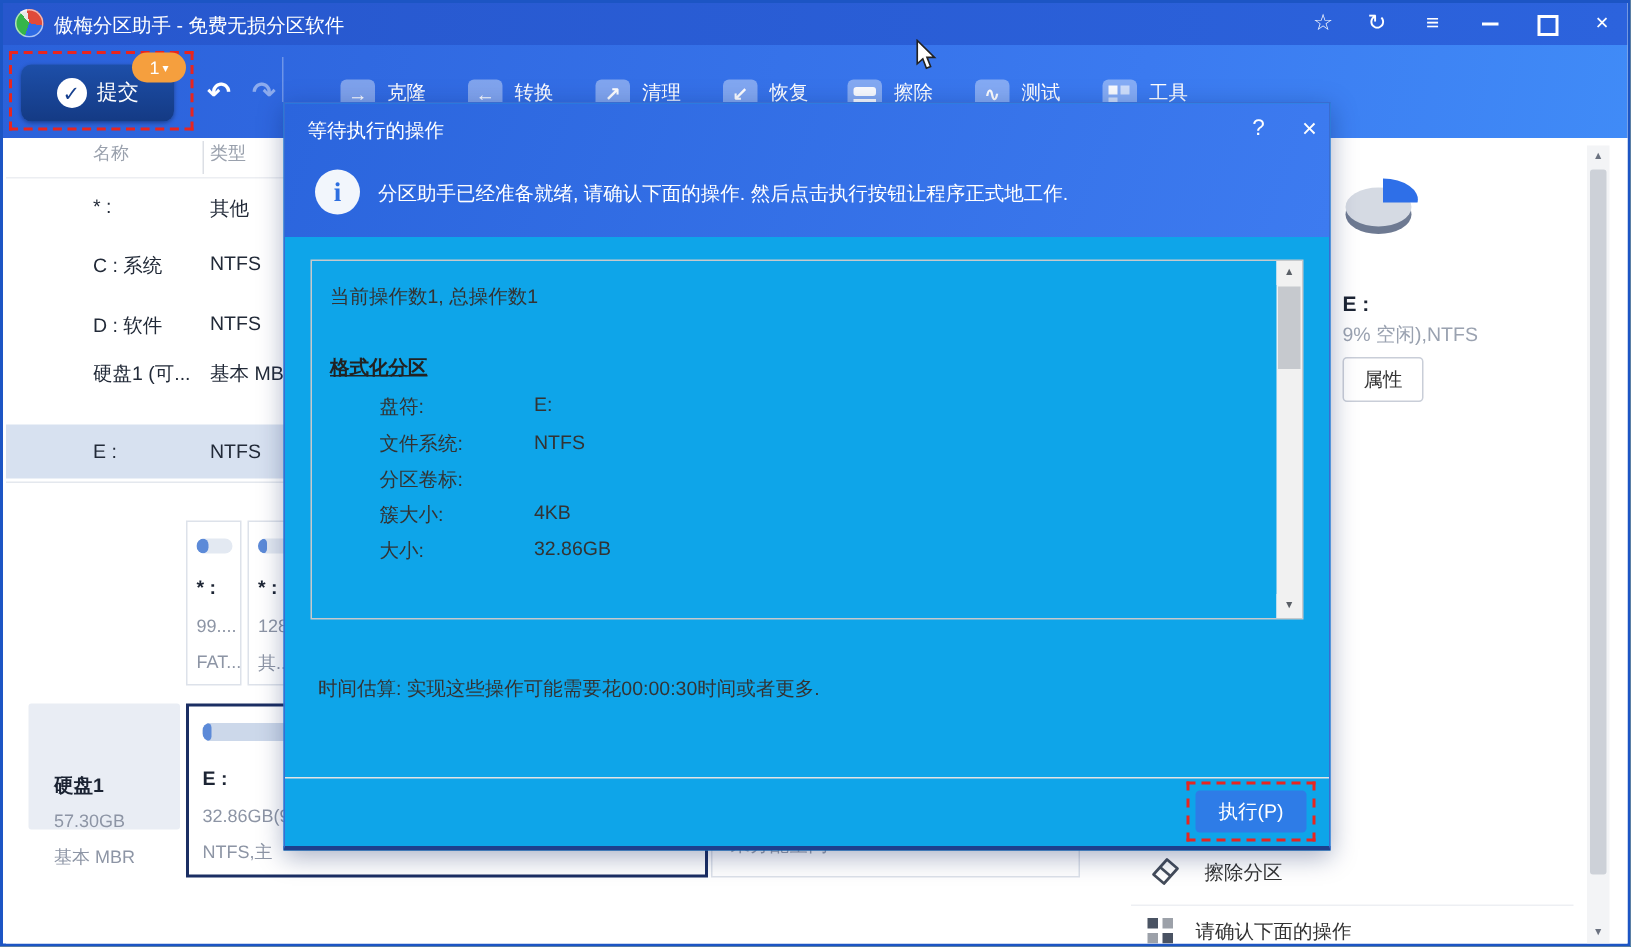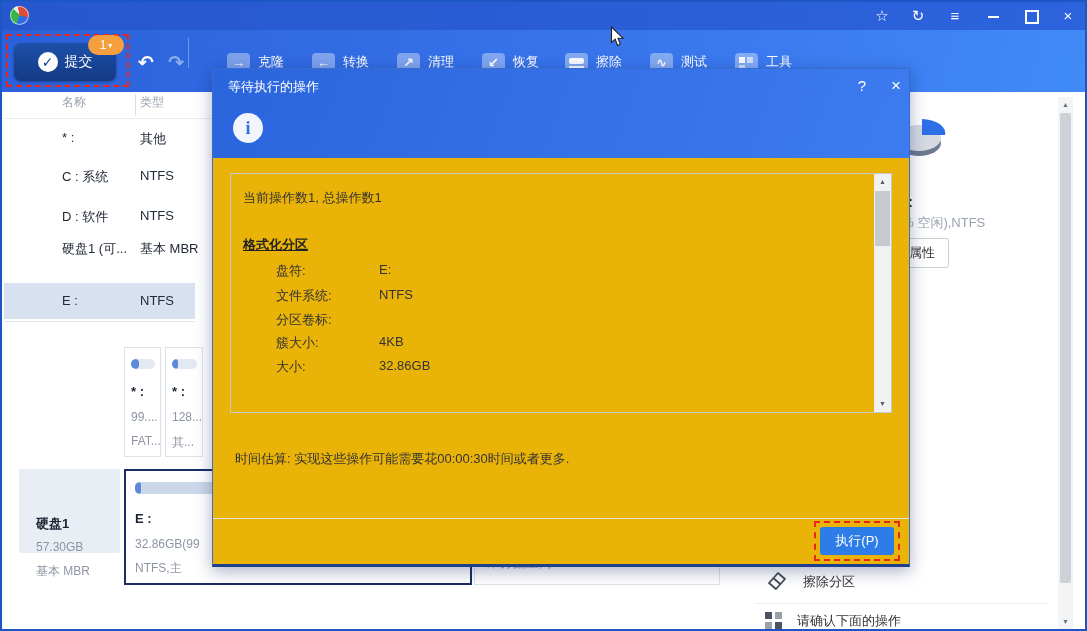--- a/index.html
+++ b/index.html
@@ -73,21 +73,21 @@
   .props-btn{left:893px;top:236px;width:52px;height:28px;background:#fff;border:1px solid #c9ced8;border-radius:3px;
              font-size:13px;color:#333;text-align:center;line-height:28px;}
   .scrollbar{left:1056px;top:95px;width:15px;height:532px;background:#f3f4f6;}
   .sb-arrow{position:absolute;left:0;width:15px;height:15px;color:#6b7280;font-size:7px;text-align:center;line-height:15px;}
   .sb-thumb{position:absolute;left:2px;top:16px;width:11px;height:470px;background:#cdd1d8;border-radius:2px;}
   .action-item{display:flex;align-items:center;gap:14px;font-size:13px;color:#333;}
   .action-divider{left:752px;top:601px;width:295px;height:1px;background:#edeff3;}
   .mover-ico{position:relative;width:18px;height:18px;}
   .mover-ico i{position:absolute;background:#4a5363;}
   
-  .dialog{left:210px;top:66px;width:698px;height:499px;background:#eab308;z-index:10;
+  .dialog{left:187px;top:66px;width:698px;height:499px;background:#0ea5e9;z-index:10;
           border:1px solid #3a6cd0;border-bottom:3px solid #1d3f8d;box-sizing:border-box;
           box-shadow:0 4px 16px rgba(10,30,90,.35);}
   .dlg-header{position:absolute;left:0;top:0;width:100%;height:89px;background:linear-gradient(110deg,#2b65dd,#3d7bf0);}
   .dlg-title{position:absolute;left:15px;top:9px;color:#fff;font-size:13px;}
   .dlg-help,.dlg-close{position:absolute;top:6px;width:22px;height:22px;color:#fff;font-size:15px;
                         text-align:center;line-height:22px;}
   .dlg-help{left:638px;} .dlg-close{left:672px;font-size:17px;}
   .dlg-info-ico{position:absolute;left:20px;top:44px;width:30px;height:30px;background:#f2f6fc;border-radius:50%;
                 color:#2e6fe0;font-size:18px;font-weight:bold;text-align:center;line-height:30px;font-family:"Liberation Serif","DejaVu Serif",serif;}
   .dlg-info-text{position:absolute;left:62px;top:51px;width:600px;color:#fff;font-size:13px;}
@@ -107,20 +107,21 @@
   
   .cursor{left:608px;top:24px;z-index:30;}
 </style>
 </head>
 <body>
 
 <div class="window">
 
   <div class="abs titlebar">
     <div class="abs app-logo"></div>
+    <div class="abs app-title">傲梅分区助手 - 免费无损分区软件</div>
     <div class="abs winctl" style="left:865px">☆</div>
     <div class="abs winctl" style="left:901px">↻</div>
     <div class="abs winctl" style="left:938px">≡</div>
     <div class="abs winctl" style="left:976px"><span class="ctl-min-bar"></span></div>
     <div class="abs winctl" style="left:1015px"><span class="ctl-max-box"></span></div>
     <div class="abs winctl" style="left:1051px">×</div>
   </div>
 
   <div class="abs toolbar"></div>
   <div class="abs submit-dash"></div>
@@ -278,20 +279,21 @@
     <div class="sb-thumb"></div>
     <div class="sb-arrow" style="top:517px">▼</div>
   </div>
 
   <div class="abs dialog">
     <div class="dlg-header">
       <div class="dlg-title">等待执行的操作</div>
       <div class="dlg-help">?</div>
       <div class="dlg-close">×</div>
       <div class="dlg-info-ico">i</div>
+      <div class="dlg-info-text">分区助手已经准备就绪, 请确认下面的操作. 然后点击执行按钮让程序正式地工作.</div>
     </div>
 
     <div class="listbox">
       <div class="lb-line1">当前操作数1, 总操作数1</div>
       <div class="lb-optitle">格式化分区</div>
 
       <div class="det-label" style="top:88px">盘符:</div>
       <div class="det-value" style="top:88px">E:</div>
       <div class="det-label" style="top:113px">文件系统:</div>
       <div class="det-value" style="top:113px">NTFS</div>

